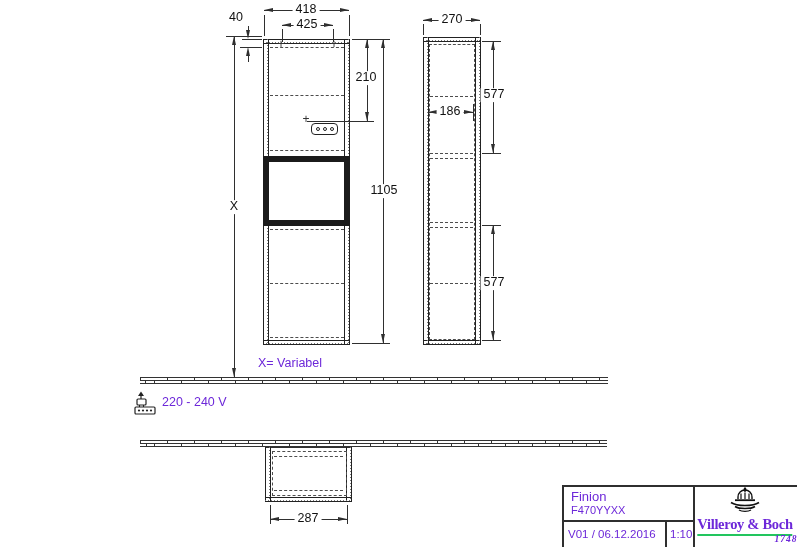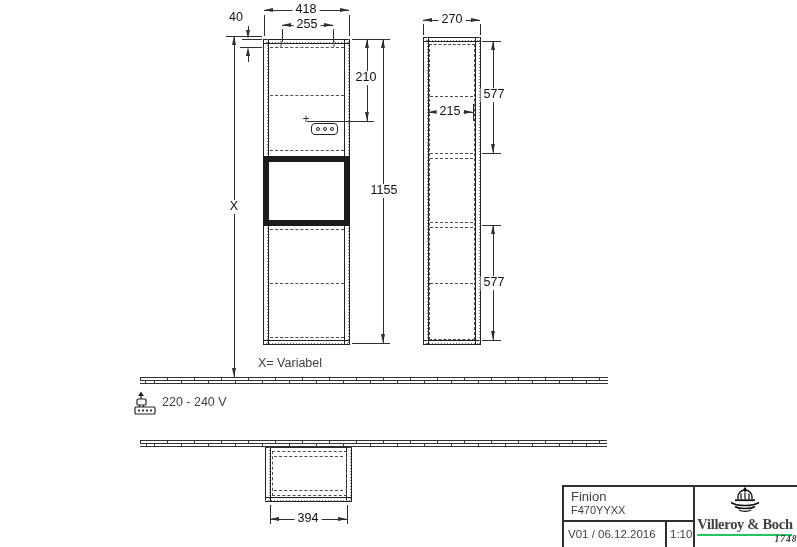--- a/index.html
+++ b/index.html
@@ -40,21 +40,21 @@
   .floor-row { position:absolute; left:0; right:0; height:4px; box-sizing:border-box;
     border-top:1px solid #333; border-bottom:1px solid #333;
     background-image:repeating-linear-gradient(90deg,#333 0 1px,transparent 1px 27px); }
   .floor-row.r1 { top:0; }
   .floor-row.r2 { top:3px; background-position:14px 0; }
   
   .socket { position:absolute; box-sizing:border-box; border:1.3px solid #222; border-radius:4px; background:#fff; }
   .socket i { position:absolute; width:4px; height:4px; box-sizing:border-box;
     border:1px solid #222; border-radius:50%; top:2.6px; }
   
-  .tb-text { position:absolute; white-space:nowrap; color:#404040;text-align:center; }
+  .tb-text { position:absolute; white-space:nowrap; color:#6d28d9;text-align:center; }
   .brand { font-family:"Liberation Serif", serif; font-weight:bold; }
 </style>
 </head>
 <body>
 
 <div class="stage">
 
   <div>
 
     <div class="wallh" style="left:263px;top:39px;width:87px;"></div>
@@ -90,41 +90,41 @@
     <div class="ln h" style="left:264px;top:10px;width:85px;"></div>
     <div class="arr l" style="left:264px;top:8px;"></div>
     <div class="arr r" style="left:340px;top:8px;"></div>
     <span class="dimlabel" style="left:306px;top:10px;">418</span>
 
     <div class="ln v" style="left:282px;top:29px;height:13px;"></div>
     <div class="ln v" style="left:333px;top:29px;height:13px;"></div>
     <div class="ln h" style="left:282px;top:25px;width:51px;"></div>
     <div class="arr l" style="left:282px;top:23px;"></div>
     <div class="arr r" style="left:324px;top:23px;"></div>
-    <span class="dimlabel" style="left:307px;top:25px;">255</span>
+    <span class="dimlabel" style="left:307px;top:25px;">425</span>
 
     <div class="ln h" style="left:242px;top:39px;width:20px;"></div>
     <div class="ln h" style="left:240px;top:47px;width:22px;"></div>
     <div class="ln v" style="left:248px;top:26px;height:6px;"></div>
     <div class="arr d" style="left:245.5px;top:30px;"></div>
     <div class="arr u" style="left:245.5px;top:47px;"></div>
     <div class="ln v" style="left:248px;top:56px;height:6px;"></div>
     <span class="dimlabel" style="left:236px;top:18px;">40</span>
 
     <div class="ln h" style="left:352px;top:39px;width:38px;"></div>
     <div class="ln v" style="left:367px;top:39px;height:82px;"></div>
     <div class="arr u" style="left:364.5px;top:39px;"></div>
     <div class="arr d" style="left:364.5px;top:112px;"></div>
     <span class="dimlabel" style="left:366px;top:78px;">210</span>
 
     <div class="ln h" style="left:352px;top:343px;width:38px;"></div>
     <div class="ln v" style="left:383px;top:39px;height:304px;"></div>
     <div class="arr u" style="left:380.5px;top:39px;"></div>
     <div class="arr d" style="left:380.5px;top:334px;"></div>
-    <span class="dimlabel" style="left:384px;top:191px;">1155</span>
+    <span class="dimlabel" style="left:384px;top:191px;">1105</span>
 
     <div class="ln h" style="left:226px;top:36px;width:36px;"></div>
     <div class="ln v" style="left:234px;top:36px;height:341px;"></div>
     <div class="arr u" style="left:231.5px;top:36px;"></div>
     <div class="arr d" style="left:231.5px;top:368px;"></div>
     <span class="dimlabel" style="left:234px;top:207px;">X</span>
   </div>
 
   <div>
     <div class="wallh" style="left:423px;top:37px;width:58px;"></div>
@@ -153,21 +153,21 @@
     <div class="ln h" style="left:482px;top:153px;width:19px;"></div>
     <div class="ln v" style="left:493px;top:41px;height:112px;"></div>
     <div class="arr u" style="left:490.5px;top:41px;"></div>
     <div class="arr d" style="left:490.5px;top:144px;"></div>
     <span class="dimlabel" style="left:494px;top:95px;">577</span>
 
     <div class="ln v" style="left:473px;top:104px;height:17px;"></div>
     <div class="ln h" style="left:428px;top:112px;width:45px;"></div>
     <div class="arr l" style="left:428px;top:110px;"></div>
     <div class="arr r" style="left:464px;top:110px;"></div>
-    <span class="dimlabel" style="left:450px;top:112px;">215</span>
+    <span class="dimlabel" style="left:450px;top:112px;">186</span>
 
     <div class="ln h" style="left:482px;top:225px;width:19px;"></div>
     <div class="ln h" style="left:482px;top:340px;width:19px;"></div>
     <div class="ln v" style="left:493px;top:225px;height:115px;"></div>
     <div class="arr u" style="left:490.5px;top:225px;"></div>
     <div class="arr d" style="left:490.5px;top:331px;"></div>
     <span class="dimlabel" style="left:494px;top:283px;">577</span>
   </div>
 
   <div class="floor" style="left:140px;top:377px;width:468px;">
@@ -201,21 +201,21 @@
     <div class="wallh" style="left:265px;top:497px;width:87px;"></div>
     <div class="dash-rect" style="left:272px;top:451px;width:73px;height:43px;"></div>
     <div class="dash-h" style="left:274px;top:456px;width:69px;"></div>
     <div class="dash-h" style="left:274px;top:490px;width:69px;"></div>
 
     <div class="ln v" style="left:270px;top:505px;height:19px;"></div>
     <div class="ln v" style="left:347px;top:505px;height:19px;"></div>
     <div class="ln h" style="left:270px;top:519px;width:77px;"></div>
     <div class="arr l" style="left:270px;top:517px;"></div>
     <div class="arr r" style="left:338px;top:517px;"></div>
-    <span class="dimlabel" style="left:308px;top:519px;">394</span>
+    <span class="dimlabel" style="left:308px;top:519px;">287</span>
   </div>
 
   <div>
     <div class="ln h" style="left:562px;top:485px;width:235px;height:1.5px;"></div>
     <div class="ln v" style="left:562px;top:485px;height:62px;width:1.5px;"></div>
     <div class="ln v" style="left:693px;top:485px;height:62px;width:1.5px;"></div>
     <div class="ln h" style="left:562px;top:520px;width:131px;height:1.5px;"></div>
     <div class="ln v" style="left:665px;top:520px;height:27px;width:1.5px;"></div>
 
     <span class="tb-text" style="left:571px;top:489px;font-size:13px;">Finion</span>

